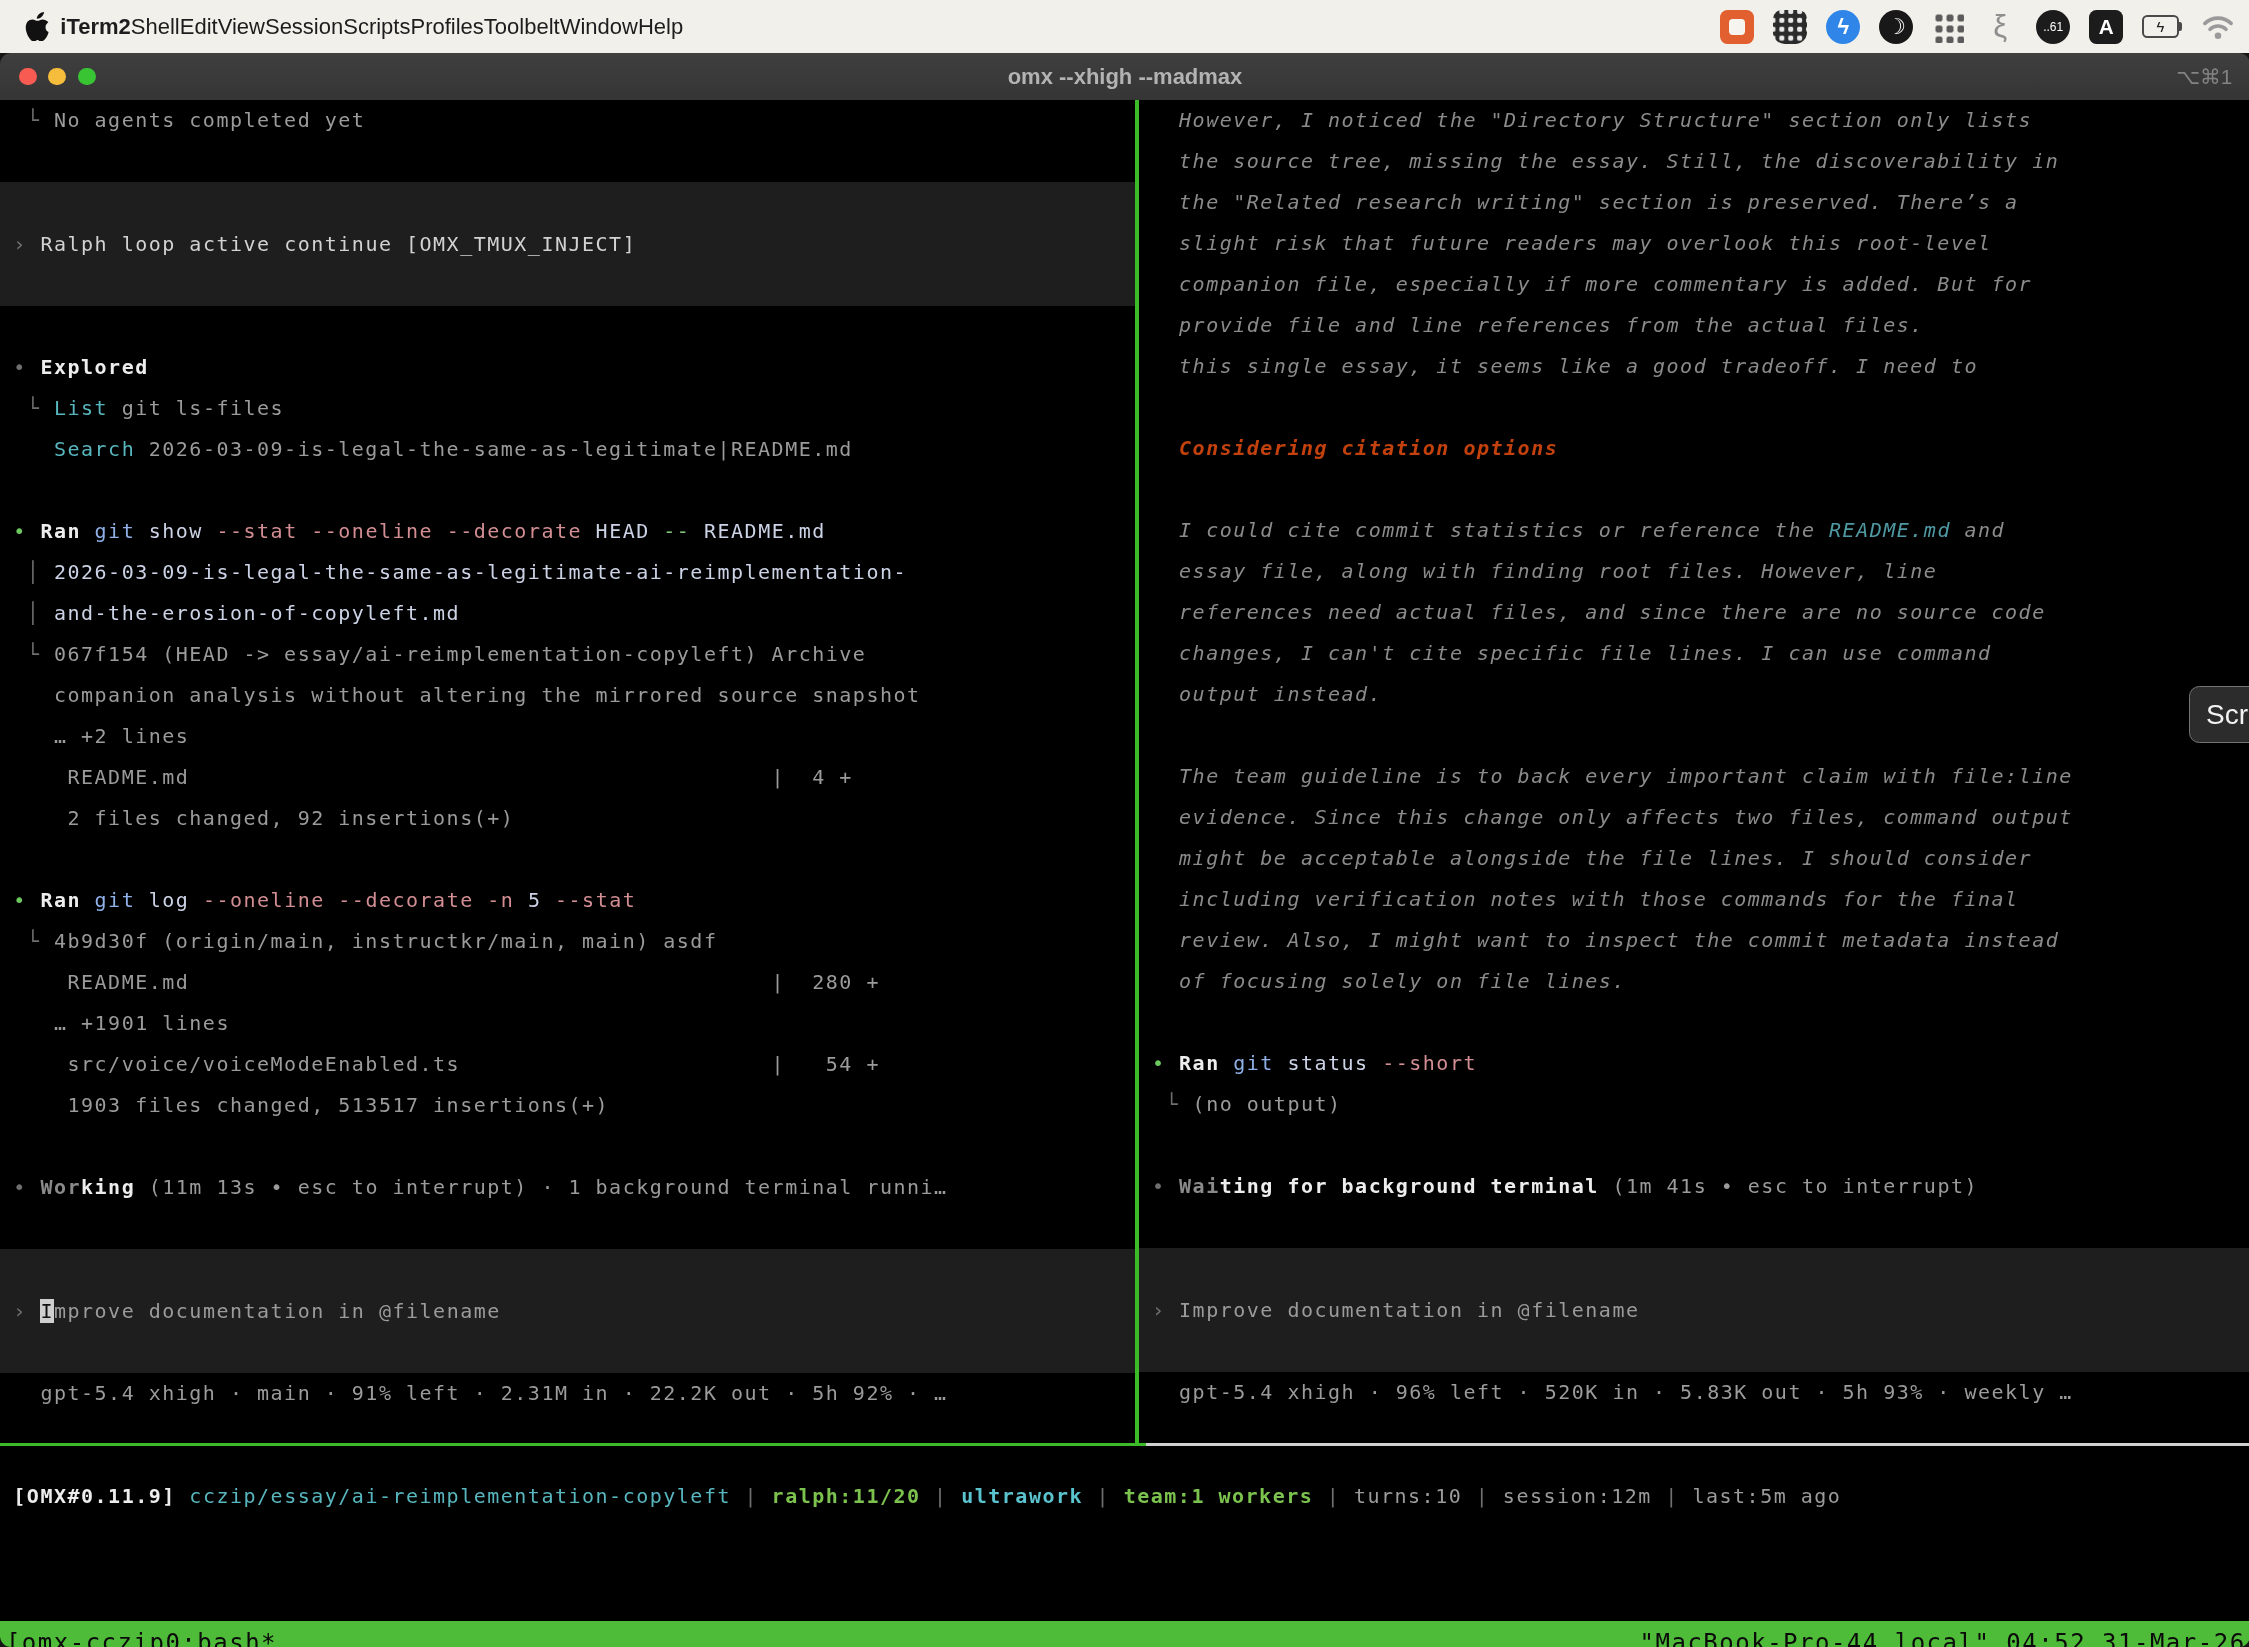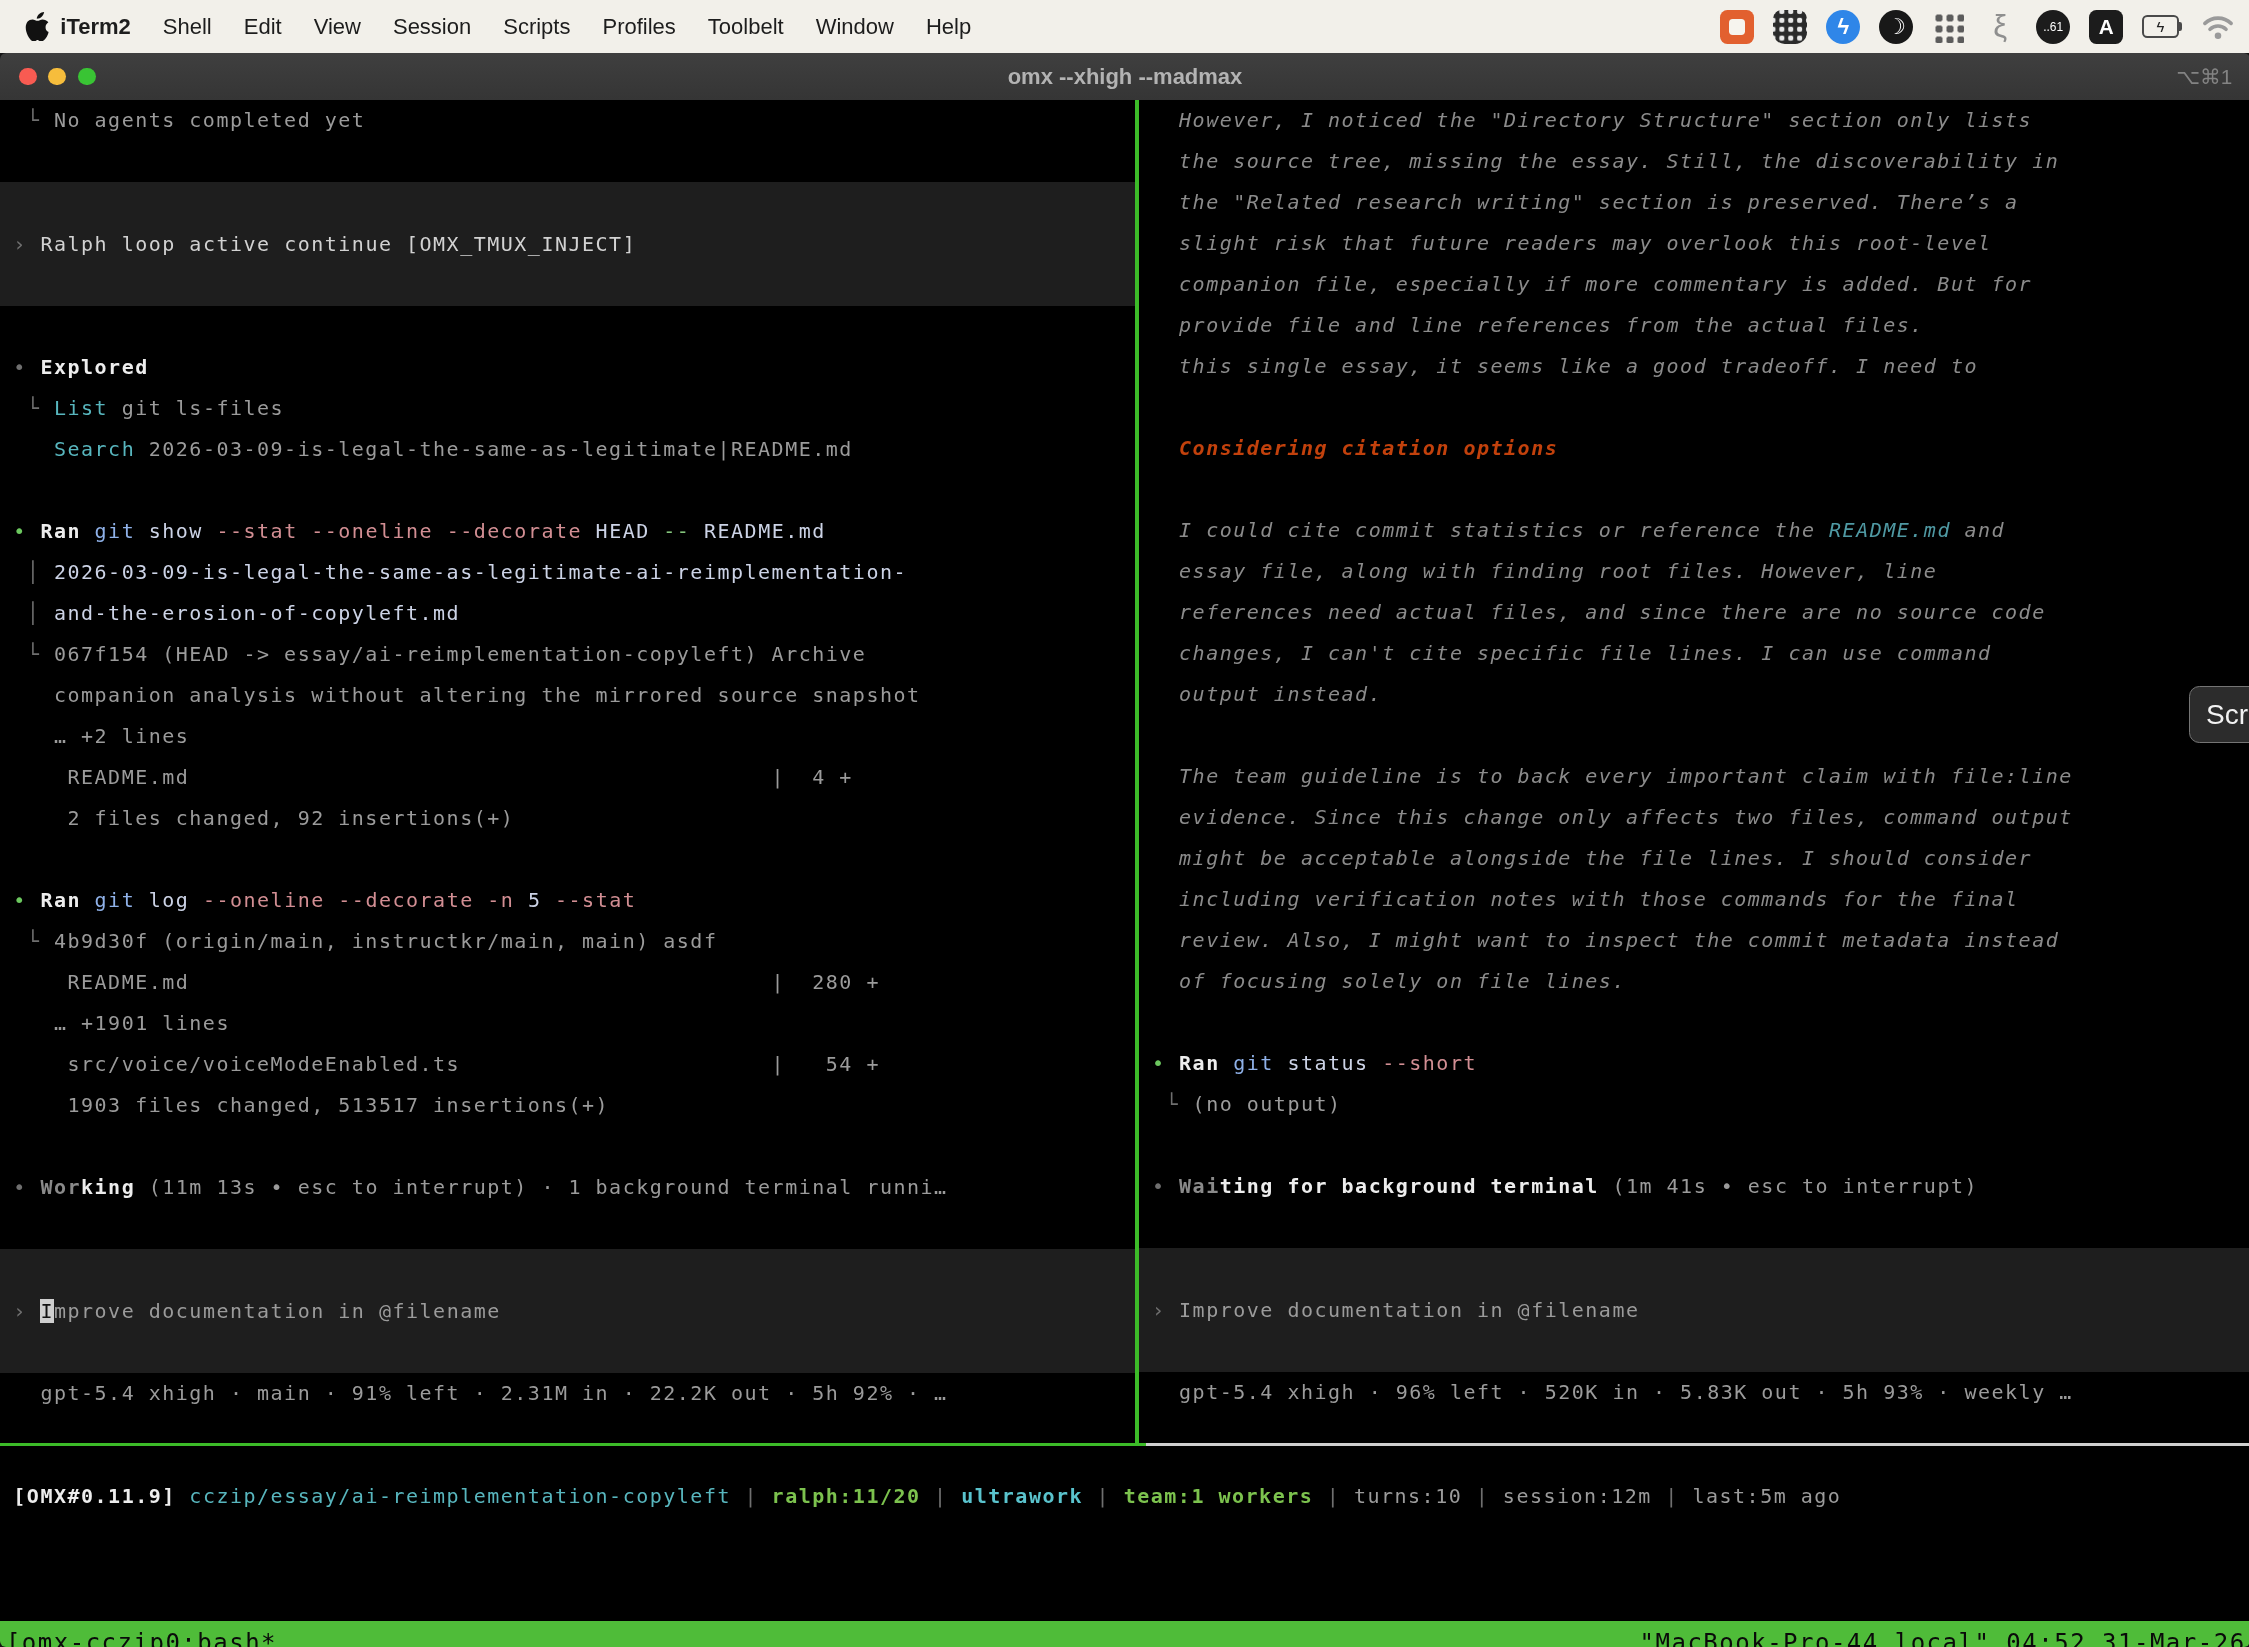--- a/index.html
+++ b/index.html
@@ -5,41 +5,41 @@
   html,body{margin:0;padding:0;}
   body{
     width:2250px;height:1648px;overflow:hidden;position:relative;
     background:linear-gradient(#f2f0ea 53px,#161616 53px);
     font-family:"DejaVu Sans Mono",monospace;
   }
   
   .menubar{height:53px;display:flex;align-items:center;padding:0 14.8px 0 25px;
     font-family:"Liberation Sans",sans-serif;font-size:22px;color:#1d1d1d;}
   .apple{margin-right:10.3px;display:flex;align-items:center;}
-  .menu-items{display:flex;gap:32px;align-items:center;}
+  .menu-items{display:flex;align-items:center;}
   .menu-item{white-space:nowrap;}
   .menu-item.bold{font-weight:700;}
   .status-icons{margin-left:auto;display:flex;gap:19px;align-items:center;}
   .mi{display:inline-flex;align-items:center;justify-content:center;width:34px;height:34px;position:relative;}
   .mi-chat{background:#e2602f;border-radius:7.4px;}
   .mi-chat::after{content:"";width:16px;height:16px;background:#f6f4ee;border-radius:3.7px;}
   .mi-shield{background:#2b2b2b;border-radius:8.9px 8.9px 11.8px 11.8px;
     background-image:radial-gradient(#e8e8e8 2.6px,transparent 3px);
     background-size:8.9px 8.9px;background-position:4.4px 5.9px;}
   .mi-badge{background:#2f86e8;border-radius:50%;color:#fff;font-size:22px;font-weight:bold;}
   .mi-moon{background:#181818;border-radius:50%;color:#fff;font-size:22px;}
   .mi-dots{background:radial-gradient(#5c5c5c 3.7px,transparent 4px);background-size:11px 11px;background-position:1.5px 1.5px;width:32px;height:32px;}
   .mi-squiggle{color:#8f8f8f;font-size:31px;}
   .mi-count{background:#1c1c1c;border-radius:50%;color:#fff;font-size:12px;font-family:"Liberation Sans",sans-serif;}
   .mi-akey{background:#1c1c1c;border-radius:7.4px;color:#fff;font-size:20.7px;font-weight:bold;font-family:"Liberation Sans",sans-serif;}
   .mi-battery{width:40px;}
   .bat-body{width:34px;height:19px;border:2.2px solid #4a4a4a;border-radius:5.2px;display:flex;align-items:center;justify-content:center;color:#222;font-size:14.8px;}
   .bat-nub{width:3px;height:8.9px;background:#4a4a4a;border-radius:0 2.2px 2.2px 0;margin-left:0.7px;}
   
-  .window{position:absolute;left:0;top:53px;width:2250px;height:1594px;border-radius:6px;
+  .window{position:absolute;left:0;top:53px;width:2250px;height:1594px;border-radius:11px;
     overflow:hidden;background:#000;display:flex;flex-direction:column;}
   .titlebar{height:47px;background:linear-gradient(#3f3f3f,#353535);position:relative;
     display:flex;align-items:center;justify-content:center;flex:none;}
   .lights{position:absolute;left:19px;top:0;height:47px;display:flex;align-items:center;gap:11.8px;}
   .light{width:17.7px;height:17.7px;border-radius:50%;}
   .light.red{background:#f85b52;}
   .light.yellow{background:#f6bd3c;}
   .light.green{background:#39c434;}
   .win-title{font-family:"Liberation Sans",sans-serif;font-size:22px;font-weight:600;color:#b3b3b3;}
   .win-shortcut{position:absolute;right:17.7px;font-family:"Liberation Sans",sans-serif;font-size:20.7px;color:#838383;}

